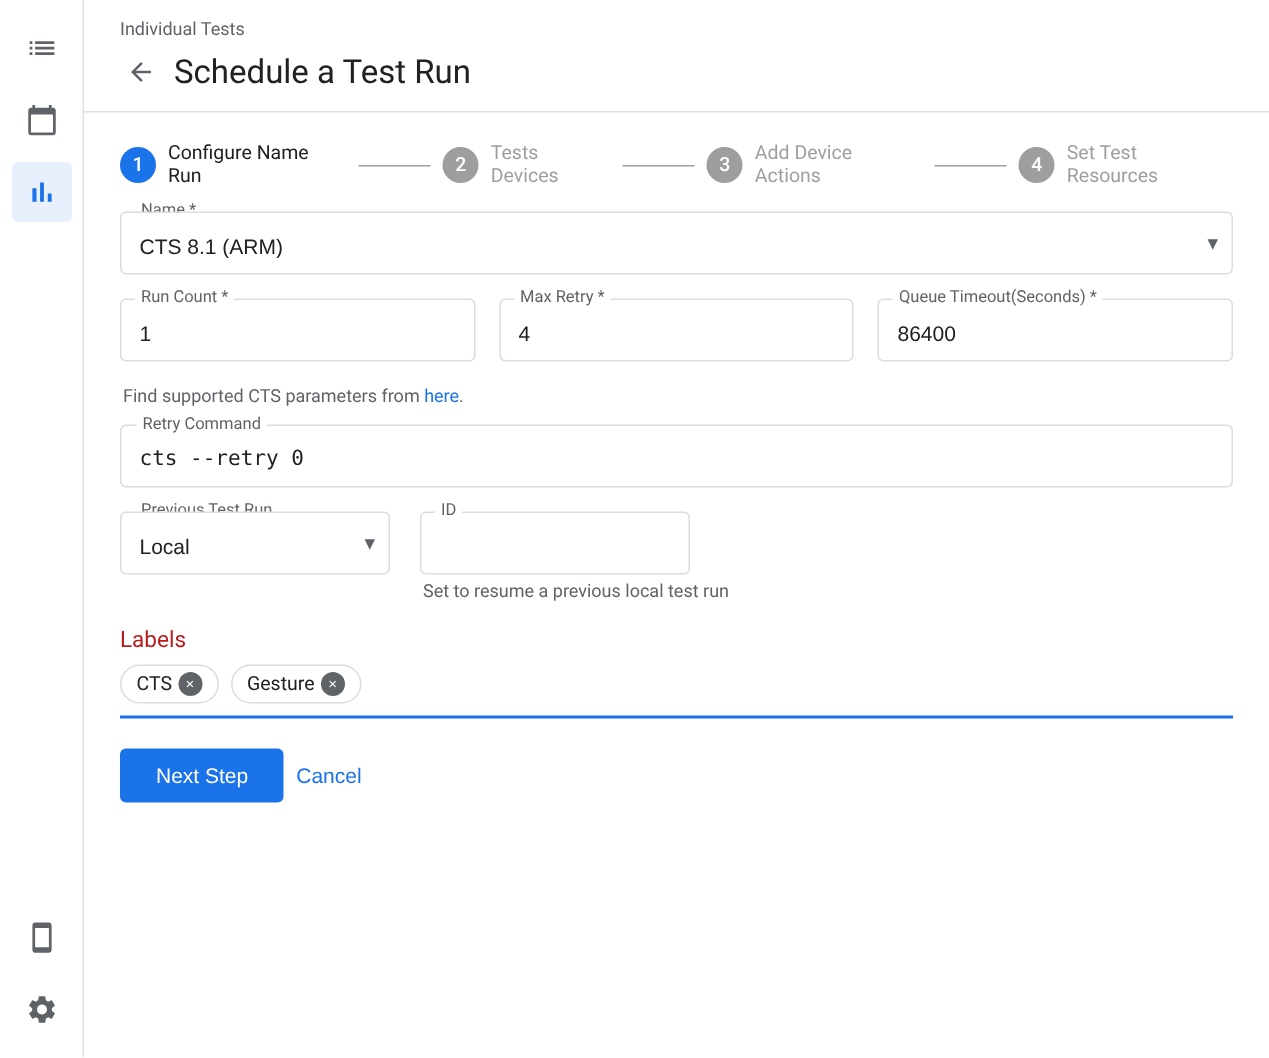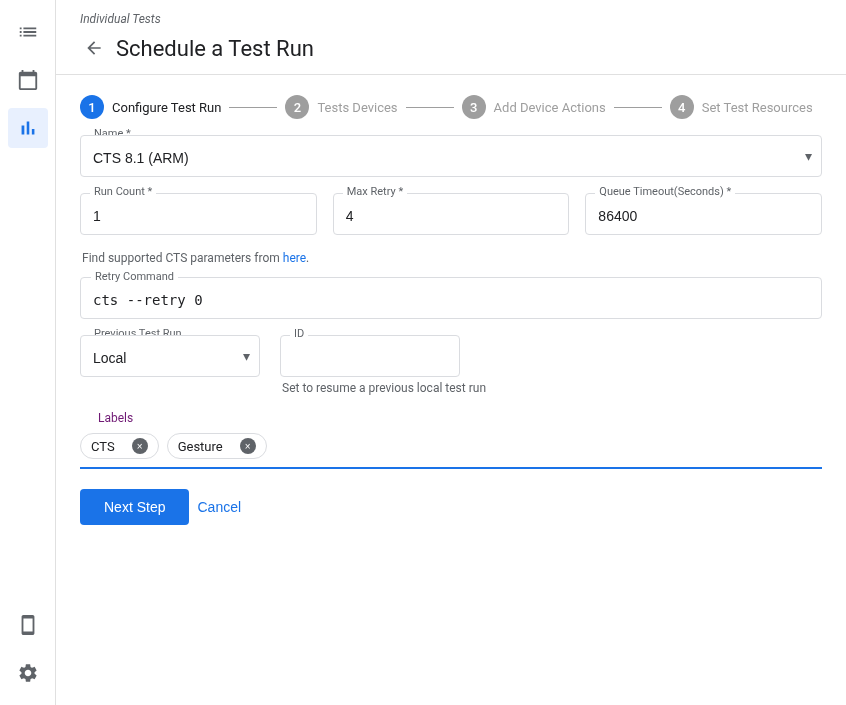--- a/index.html
+++ b/index.html
@@ -39,21 +39,20 @@
       flex-direction: column;
       overflow-y: auto;
       background: #fff;
     }
 
     
     .breadcrumb-bar {
       padding: 12px 24px 4px 24px;
       font-size: 12px;
       color: #5f6368;
-      font-style: italic;
     }
 
     
     .page-header {
       display: flex;
       align-items: center;
       padding: 4px 24px 12px 24px;
       border-bottom: 1px solid #e0e0e0;
     }
     .back-btn {
@@ -240,36 +239,35 @@
       color: #5f6368;
       margin-top: 4px;
       padding-left: 2px;
     }
 
     
     .labels-section {
       margin-bottom: 20px;
     }
     .labels-title {
-      font-size: 12px;
-      color: #701a75;
+      font-size: 15px;
+      color: #b91c1c;
       margin-bottom: 8px;
-      margin-left: 18px;
     }
     .labels-chips {
       display: flex;
       gap: 8px;
       flex-wrap: wrap;
       border-bottom: 2px solid #1a73e8;
       padding-bottom: 8px;
     }
     .chip {
       display: flex;
       align-items: center;
-      gap: 17px;
+      gap: 4px;
       background: #fff;
       border: 1px solid #dadce0;
       border-radius: 16px;
       padding: 4px 10px;
       font-size: 13px;
       color: #202124;
     }
     .chip-close {
       width: 16px;
       height: 16px;
@@ -356,21 +354,21 @@
     </button>
     <h1 class="page-title">Schedule a Test Run</h1>
   </div>
 
   <div class="stepper">
 
     <div class="step">
       <div class="step-circle active">
         <span>1</span>
       </div>
-      <span class="step-label">Configure Test Run</span>
+      <span class="step-label">Configure Name Run</span>
     </div>
     <div class="step-connector"></div>
 
     <div class="step">
       <div class="step-circle inactive">
         <span>2</span>
       </div>
       <span class="step-label inactive">Tests Devices</span>
     </div>
     <div class="step-connector"></div>

